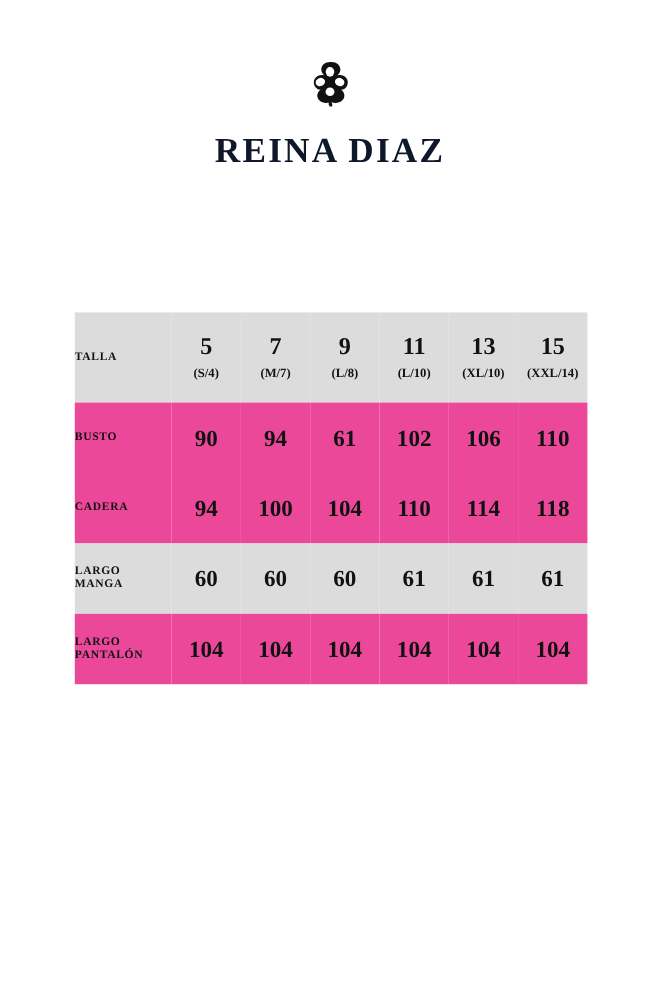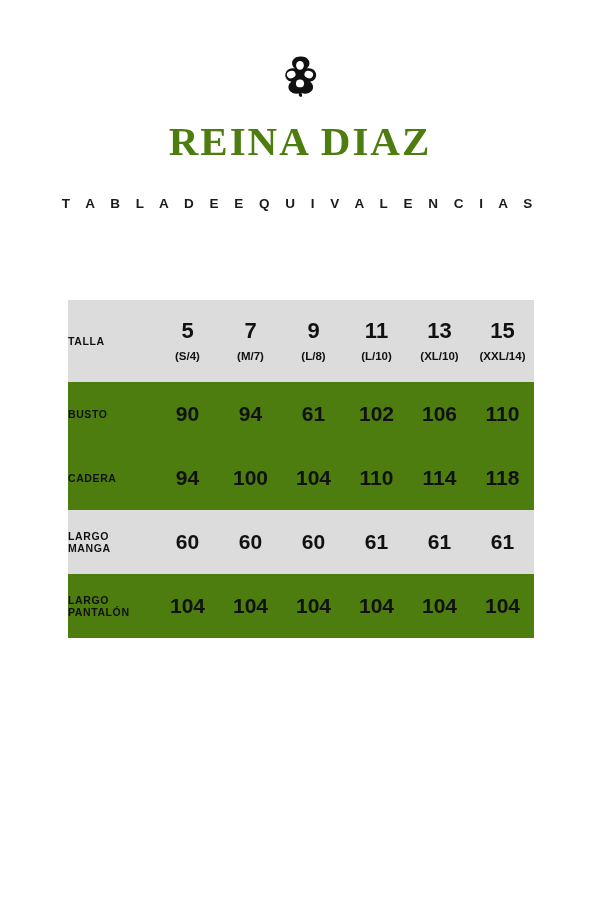--- a/index.html
+++ b/index.html
@@ -33,65 +33,66 @@
 
   .logo-mark {
     width: 54px;
     height: 54px;
     margin: 0 auto 6px auto;
     display: block;
   }
 
   .brand-name {
     font-family: "Liberation Serif", serif;
-    font-size: 41px;
+    font-size: 32px;
     letter-spacing: 2.0px;
     font-weight: 700;
-    color: #4d7c0f;
+    color: #0f172a;
     line-height: 1.05;
     margin-top: 18px;
   }
 
   .doc-subtitle {
     position: absolute;
     top: 196px;
     left: 0;
     width: 600px;
     text-align: center;
     font-family: "Liberation Sans", sans-serif;
     font-size: 13.5px;
     font-weight: 700;
     letter-spacing: 6.0px;
     color: #1a1a1a;
   }
 
   
   .table-wrap {
     position: absolute;
-    top: 300px;
+    top: 284px;
     left: 68px;
     width: 466px;
+    font-family: Liberation Serif, serif;
   }
 
   table.size-table {
     border-collapse: collapse;
     width: 466px;
     table-layout: fixed;
   }
 
   table.size-table td {
     padding: 0;
     vertical-align: middle;
   }
 
   tr.shaded td {
     background: #dcdcdc;
   }
   tr.plain td {
-    background: #4d7c0f;
+    background: #ec4899;
   }
 
   td.row-label {
     width: 88px;
     padding-left: 12px;
     font-size: 10.5px;
     font-weight: 700;
     letter-spacing: 0.6px;
     color: #111111;
     line-height: 1.15;
@@ -145,21 +146,20 @@
       <g fill="#ffffff">
         <ellipse cx="32" cy="20.5" rx="4.6" ry="5.2"></ellipse>
         <ellipse cx="21.6" cy="31.5" rx="5.2" ry="4.4" transform="rotate(-20 21.6 31.5)"></ellipse>
         <ellipse cx="42.4" cy="31.5" rx="5.2" ry="4.4" transform="rotate(20 42.4 31.5)"></ellipse>
         <ellipse cx="32" cy="42.0" rx="4.8" ry="4.6"></ellipse>
       </g>
     </svg>
     <div class="brand-name">REINA DIAZ</div>
   </div>
 
-  <div class="doc-subtitle">T A B L A   D E   E Q U I V A L E N C I A S</div>
 
   <div class="table-wrap">
     <table class="size-table">
       <tbody>
         <tr class="header-row shaded">
           <td class="row-label">
             <span class="label-line">TALLA</span>
           </td>
           <td class="val">
             <span class="size-main">5</span>

